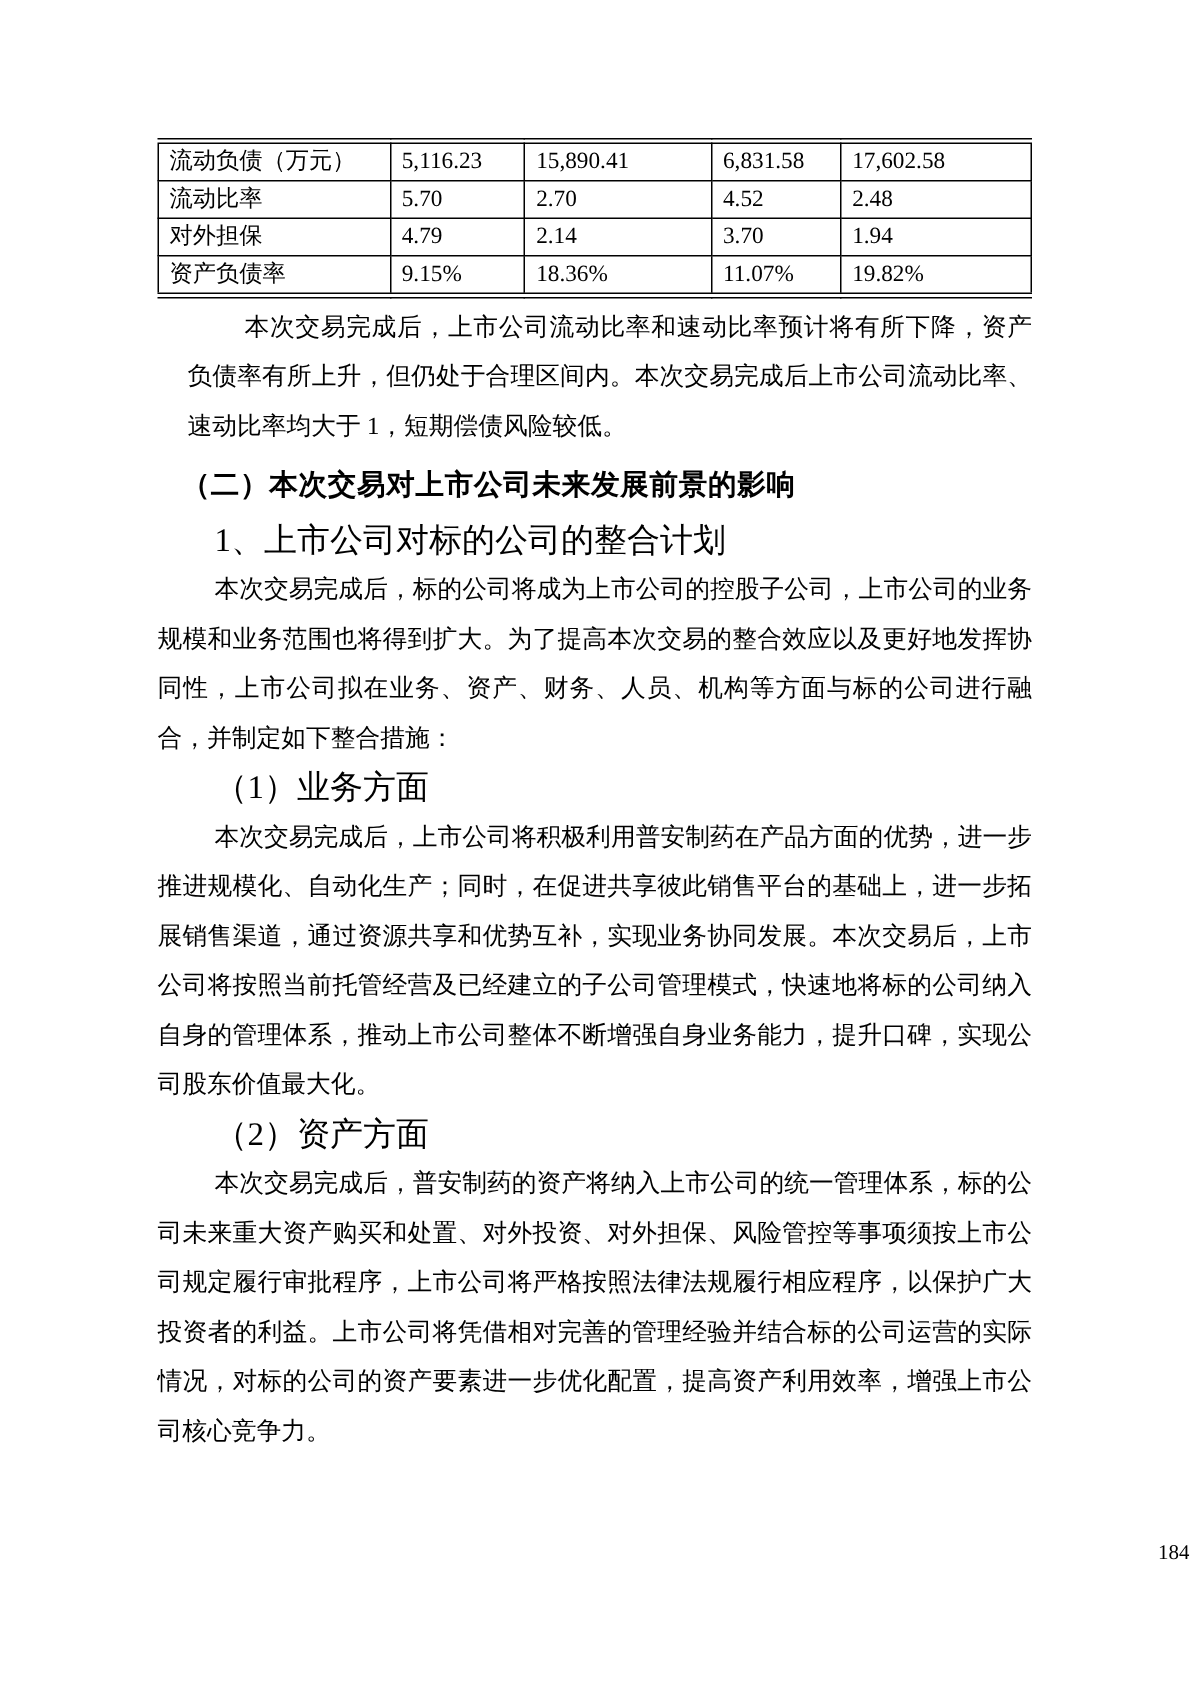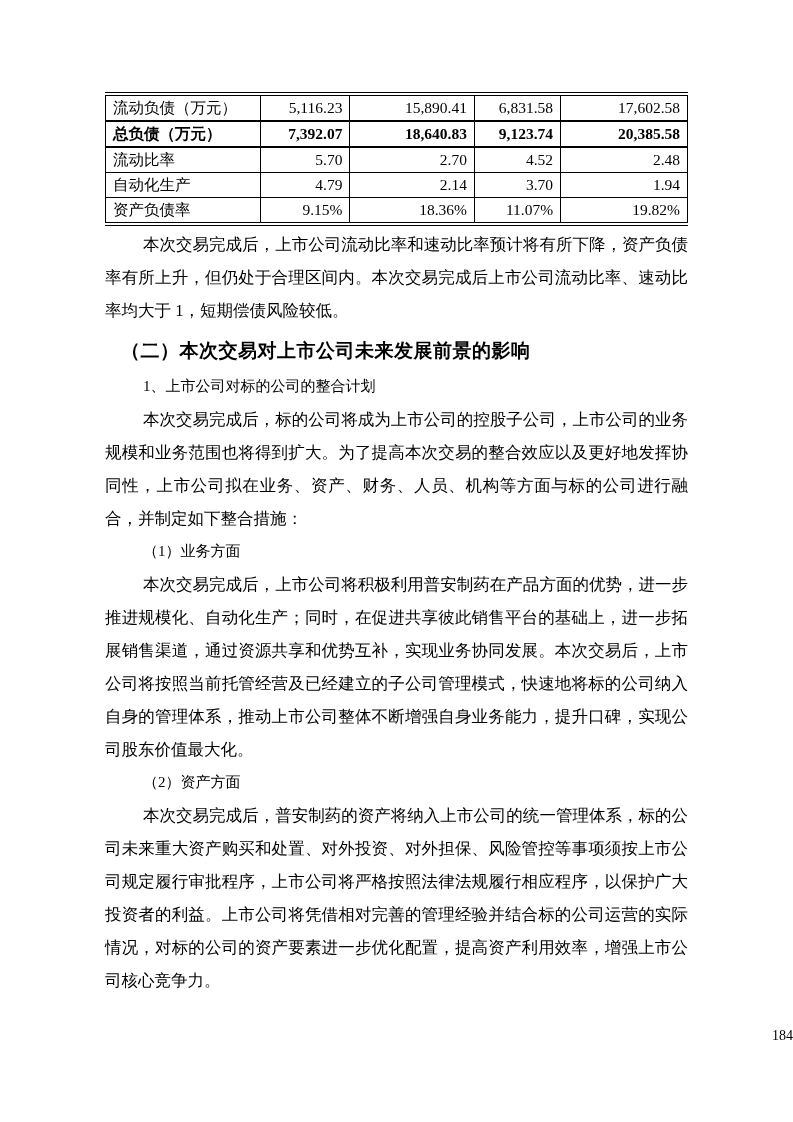--- a/index.html
+++ b/index.html
@@ -27,48 +27,48 @@
     font-size: 15.5px;
   }
   table.fin-table td {
     border: 1px solid #000;
     padding: 2px 7px;
     height: 20px;
     line-height: 20px;
     white-space: nowrap;
   }
   table.fin-table td.label { text-align: left; }
-  table.fin-table td.num   { text-align: right; }
+  table.fin-table td.num   { text-align: left; }
   table.fin-table tr.total-row td {
     font-weight: bold;
     border-top: 2px solid #000;
     border-bottom: 2px solid #000;
   }
   
   p.body {
     margin: 0;
     font-size: 16.5px;
     line-height: 33px;
     text-align: justify;
     text-indent: 38px;
     word-break: break-all;
   }
-  p.first-para { margin-top: 2px; }
+  p.first-para { margin-top: 2px; margin-left: 20px; }
   h2.sec-heading {
     margin: 10px 0 0 0;
     font-family: Liberation Sans, sans-serif;
     font-weight: bold;
     font-size: 19px;
     line-height: 28px;
     text-indent: 16px;
     letter-spacing: 0.5px;
   }
   p.sub-heading {
     margin: 0;
-    font-size: 15px;
+    font-size: 22px;
     line-height: 33px;
     text-indent: 38px;
   }
   p.sub1 { margin-top: 5px; }
   .page-number {
     position: absolute;
     left: 0;
     right: 0;
     top: 1028px;
     text-align: right;
@@ -91,36 +91,29 @@
         <col style="width:21.8%">
       </colgroup>
       <tbody>
         <tr>
           <td class="label">流动负债（万元）</td>
           <td class="num">5,116.23</td>
           <td class="num">15,890.41</td>
           <td class="num">6,831.58</td>
           <td class="num">17,602.58</td>
         </tr>
-        <tr class="total-row">
-          <td class="label">总负债（万元）</td>
-          <td class="num">7,392.07</td>
-          <td class="num">18,640.83</td>
-          <td class="num">9,123.74</td>
-          <td class="num">20,385.58</td>
-        </tr>
         <tr>
           <td class="label">流动比率</td>
           <td class="num">5.70</td>
           <td class="num">2.70</td>
           <td class="num">4.52</td>
           <td class="num">2.48</td>
         </tr>
         <tr>
-          <td class="label">自动化生产</td>
+          <td class="label">对外担保</td>
           <td class="num">4.79</td>
           <td class="num">2.14</td>
           <td class="num">3.70</td>
           <td class="num">1.94</td>
         </tr>
         <tr>
           <td class="label">资产负债率</td>
           <td class="num">9.15%</td>
           <td class="num">18.36%</td>
           <td class="num">11.07%</td>

